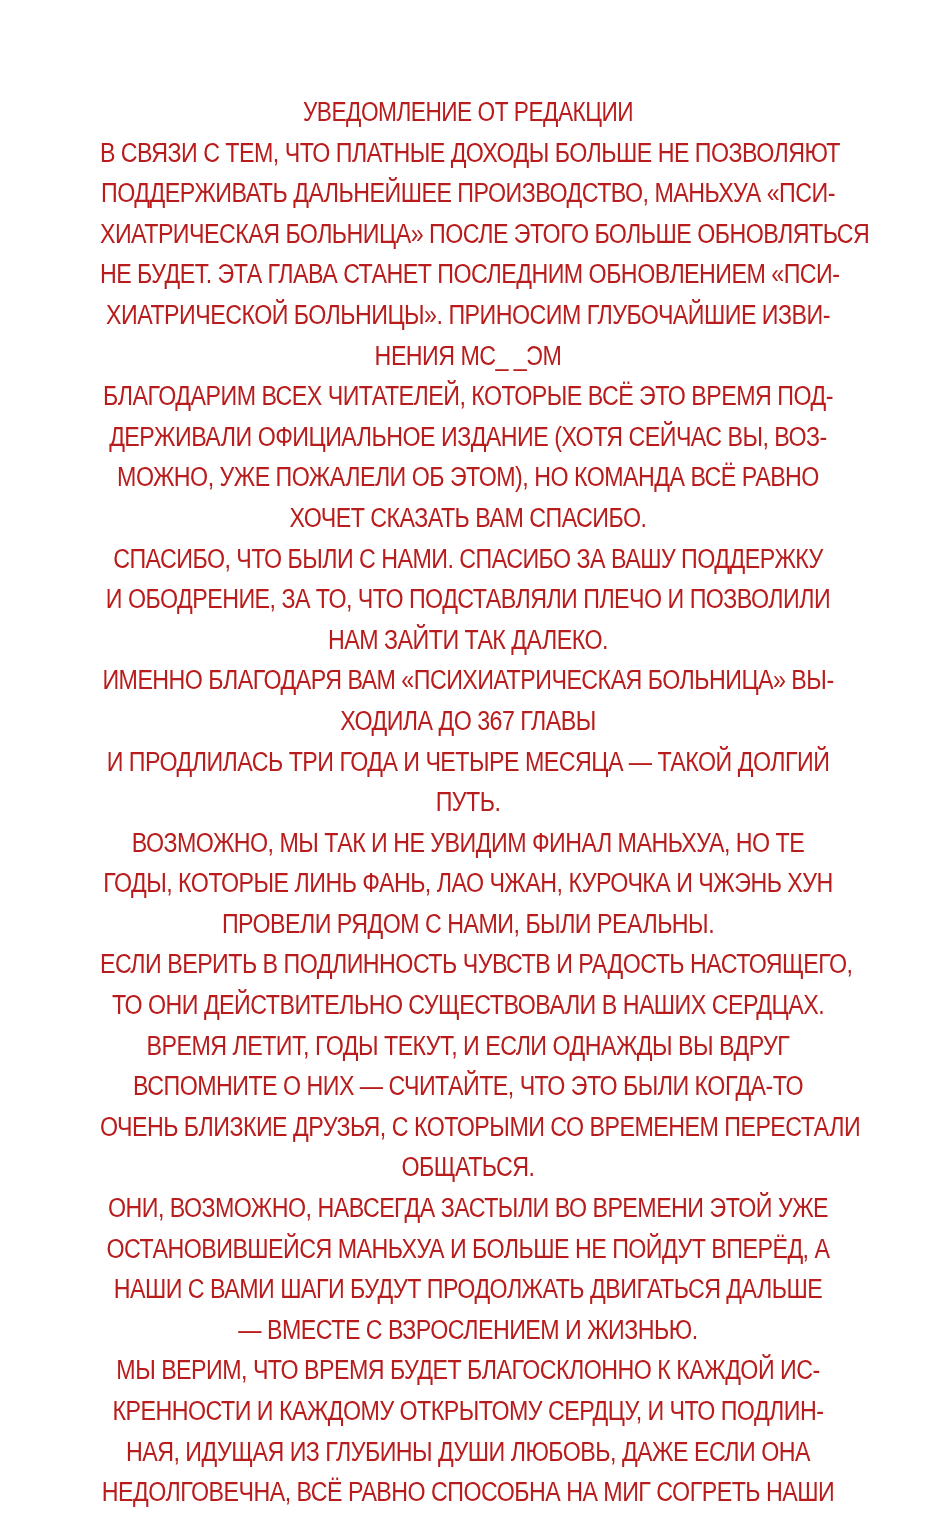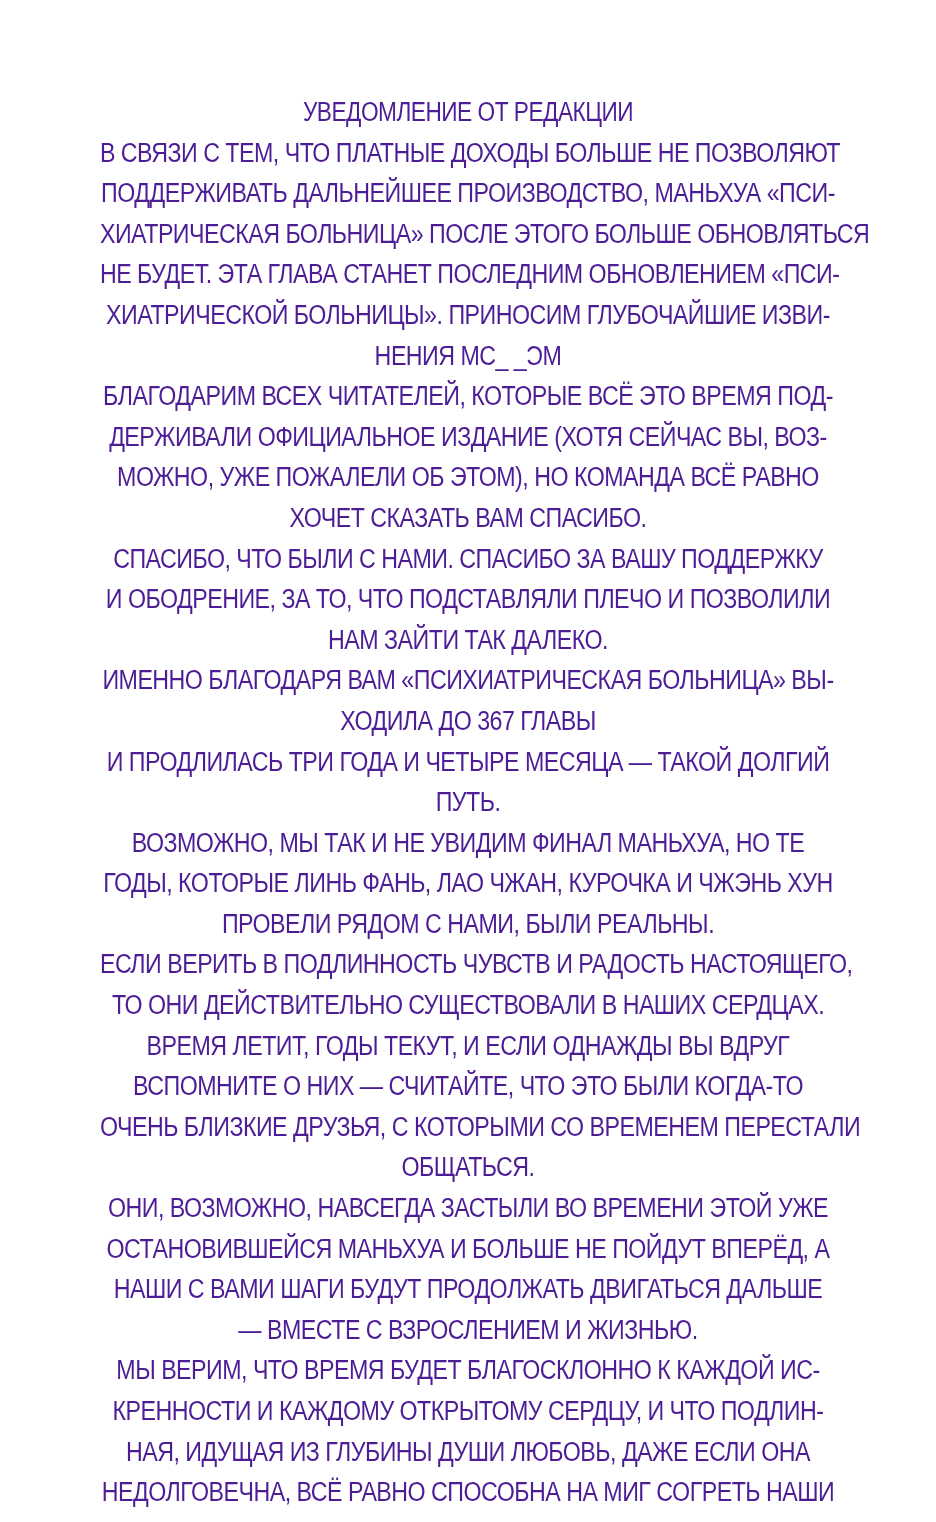--- a/index.html
+++ b/index.html
@@ -3,21 +3,21 @@
 <meta charset="utf-8">
 <style>
   html, body { margin: 0; padding: 0; background: #ffffff; }
   body { width: 936px; height: 1522px; overflow: hidden; position: relative; }
   .page {
     position: absolute; left: 0; top: 0; width: 936px; height: 1522px;
     background: #ffffff;
   }
   .notice {
     position: absolute; left: 40px; top: 92px; width: 856px;
-    color: #4c1d95;
+    color: #b91c1c;
     font-family: "Liberation Sans", sans-serif;
     font-size: 27px;
     line-height: 40.6px;
     text-align: center;
     text-transform: uppercase;
     letter-spacing: -0.6px;
   }
   .line {
     display: block; white-space: nowrap;
     transform: scaleX(0.86); transform-origin: center;

